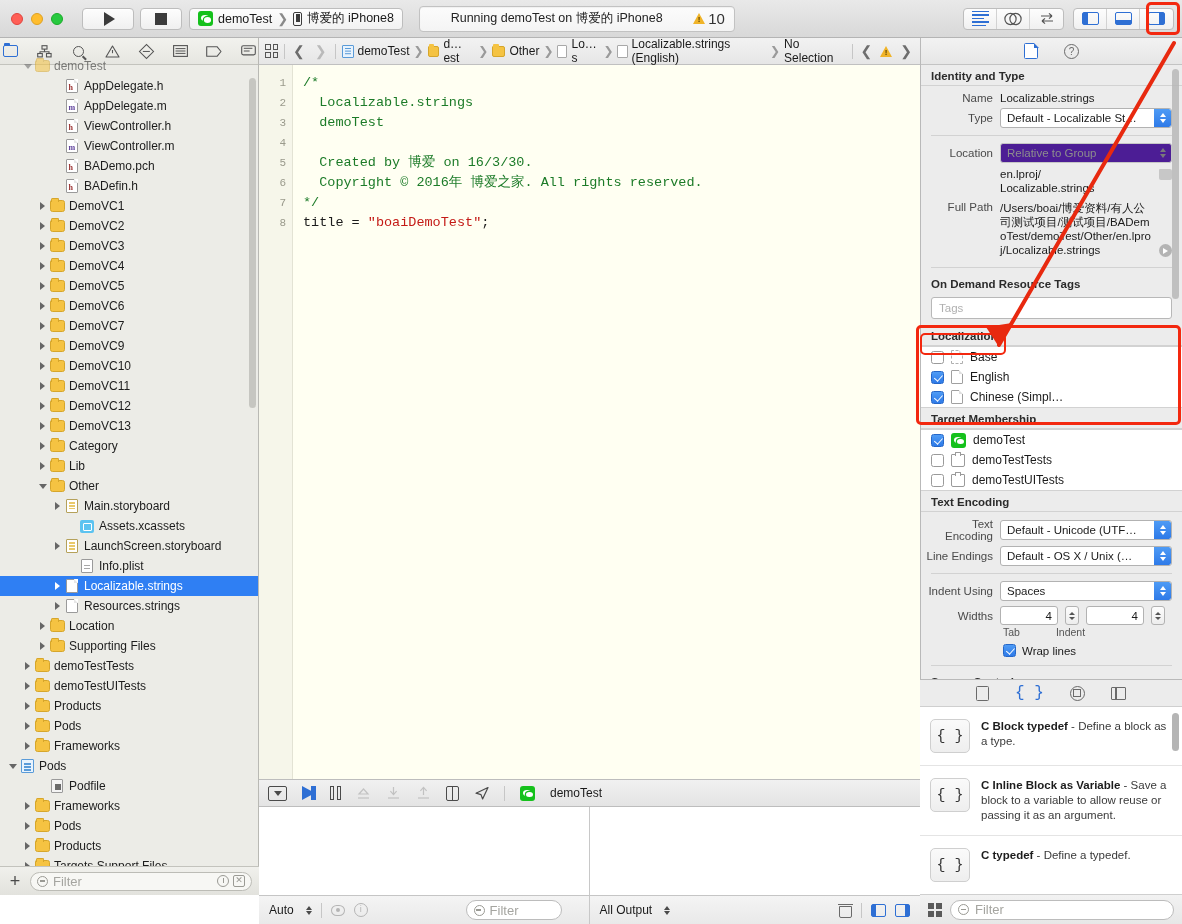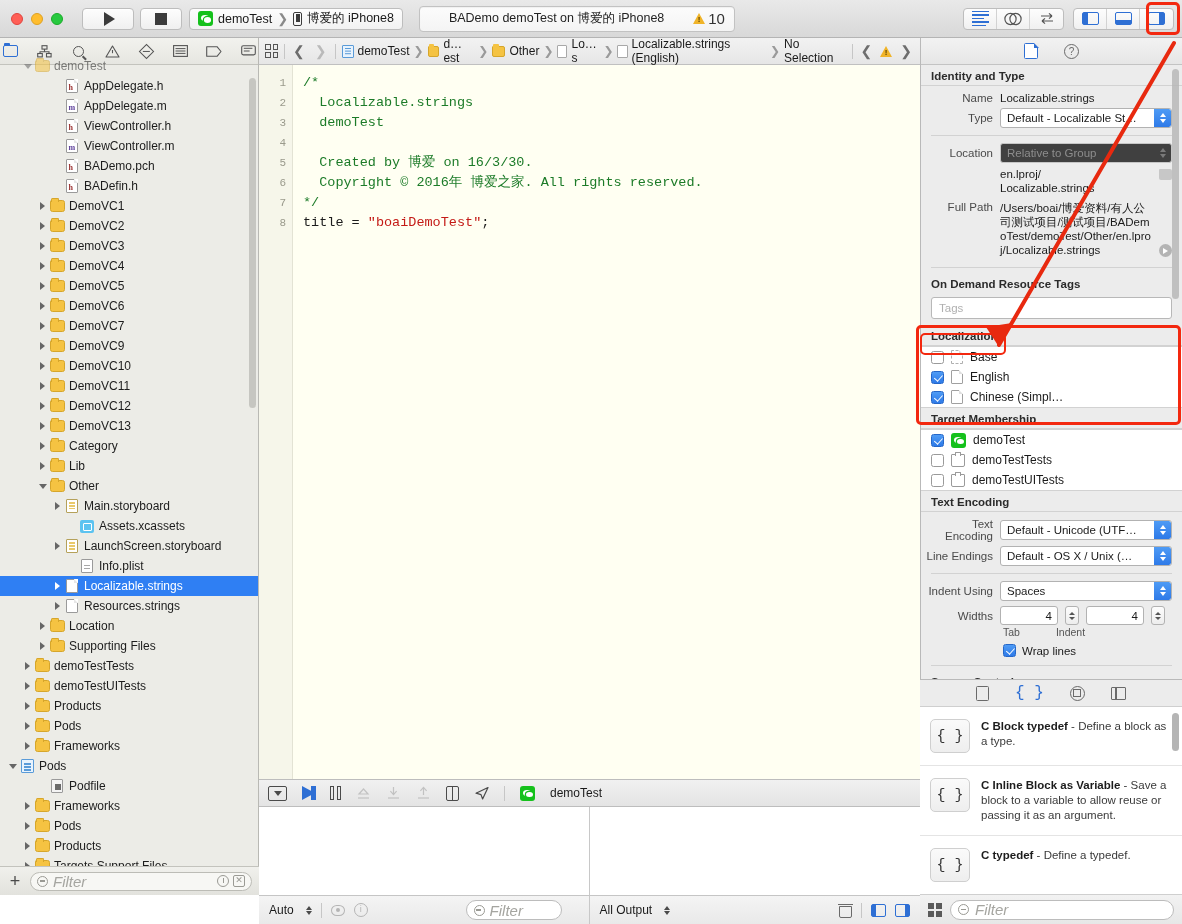--- a/index.html
+++ b/index.html
@@ -174,21 +174,21 @@
     background: linear-gradient(#f0f0ec,#e2e2dd); border-top: 1px solid #c3c3bd;
     display: flex; align-items: center; padding: 0 7px; gap: 7px;
   }
   .plus-btn { font-size: 18px; color: #4a4a4a; line-height: 14px; width: 16px; text-align: center; }
   .filter-field {
     flex: 1; height: 19px; background: #f7f7f4; border: 1px solid #bcbcb6; border-radius: 10px;
     display: flex; align-items: center; padding: 0 6px; gap: 5px;
   }
   .f-circ { width: 11px; height: 11px; border-radius: 50%; border: 1.4px solid #9a9a94; position: relative; flex:none; }
   .f-circ::after { content:""; position:absolute; left:1.5px; top:3.8px; width:5px; height:1.4px; background:#9a9a94; }
-  .f-ph { color: #a5a5a0; font-size: 15px; flex:1;font-style:italic; }
+  .f-ph { color: #a5a5a0; font-size: 13px; flex:1; }
   .f-right { display:flex; gap:4px; align-items:center; }
   .f-clock { width:12px;height:12px;border:1.3px solid #9a9a94;border-radius:50%; position:relative; }
   .f-clock::after { content:""; position:absolute; left:5px; top:2px; width:1.2px; height:4.5px; background:#9a9a94; }
   .f-box { width:12px;height:12px;border:1.3px solid #9a9a94;border-radius:2px; position:relative; }
   .f-box::after { content:"\2715"; position:absolute; left:1.3px; top:-1.5px; font-size:9px; color:#9a9a94; }
 
   
   .editor-wrap {
     position: absolute; left: 259px; top: 38px; right: 262px; bottom: 145px;
     background: #fff; display: flex; flex-direction: column;
@@ -298,21 +298,21 @@
     overflow: hidden;
   }
   .popup .arrows {
     position: absolute; right: 0; top: 0; bottom: 0; width: 17px;
     background: linear-gradient(#4e9bf5,#2e7ae8); display: flex; flex-direction: column;
     align-items: center; justify-content: center; gap: 2px; border-radius: 0 2px 2px 0;
   }
   .popup .arrows i { width:0;height:0;border-left:3.5px solid transparent;border-right:3.5px solid transparent; }
   .popup .arrows i.up { border-bottom: 4px solid #fff; }
   .popup .arrows i.dn { border-top: 4px solid #fff; }
-  .popup.plain { background: #404040; color: #8d8d8d; border-color:#c6c6c6; }
+  .popup.plain { background: #4c1d95; color: #8d8d8d; border-color:#c6c6c6; }
   .popup.plain .arrows { background: none; }
   .popup.plain .arrows i.up { border-bottom-color: #7a7a7a; }
   .popup.plain .arrows i.dn { border-top-color: #7a7a7a; }
 
   .path-block { display: flex; padding: 2px 10px 2px 0; gap: 7px; font-size: 11.5px; }
   .path-val { flex: 1; line-height: 14px; word-break: break-all; }
   .mini-folder { width: 13px; height: 11px; background: #c7c7c7; border-radius: 1px 2px 2px 2px; flex: none; margin-top: 2px; }
   .arrow-circ { width: 13px; height: 13px; border-radius: 50%; background: #b4b4b4; position: relative; flex: none; align-self: flex-end; }
   .arrow-circ::after { content:""; position:absolute; left:4px; top:3.5px; width:0;height:0;border-left:5px solid #fff;border-top:3px solid transparent;border-bottom:3px solid transparent; }
 
@@ -403,21 +403,21 @@
 
     <div class="scheme-box">
       <span class="app-icon"></span>
       <span>demoTest</span>
       <span class="crumb-sep">❯</span>
       <span class="dev-icon"></span>
       <span>博爱的 iPhone8</span>
     </div>
 
     <div class="status-bar">
-      <span class="status-text">BADemo demoTest on 博爱的 iPhone8</span>
+      <span class="status-text">Running demoTest on 博爱的 iPhone8</span>
       <span class="status-warn">
         <span class="warn-tri"></span>
         <span class="warn-count">10</span>
       </span>
     </div>
 
     <div class="tb-right">
       <div class="seg-group">
         <div class="seg">
           <span class="ed-lines">

